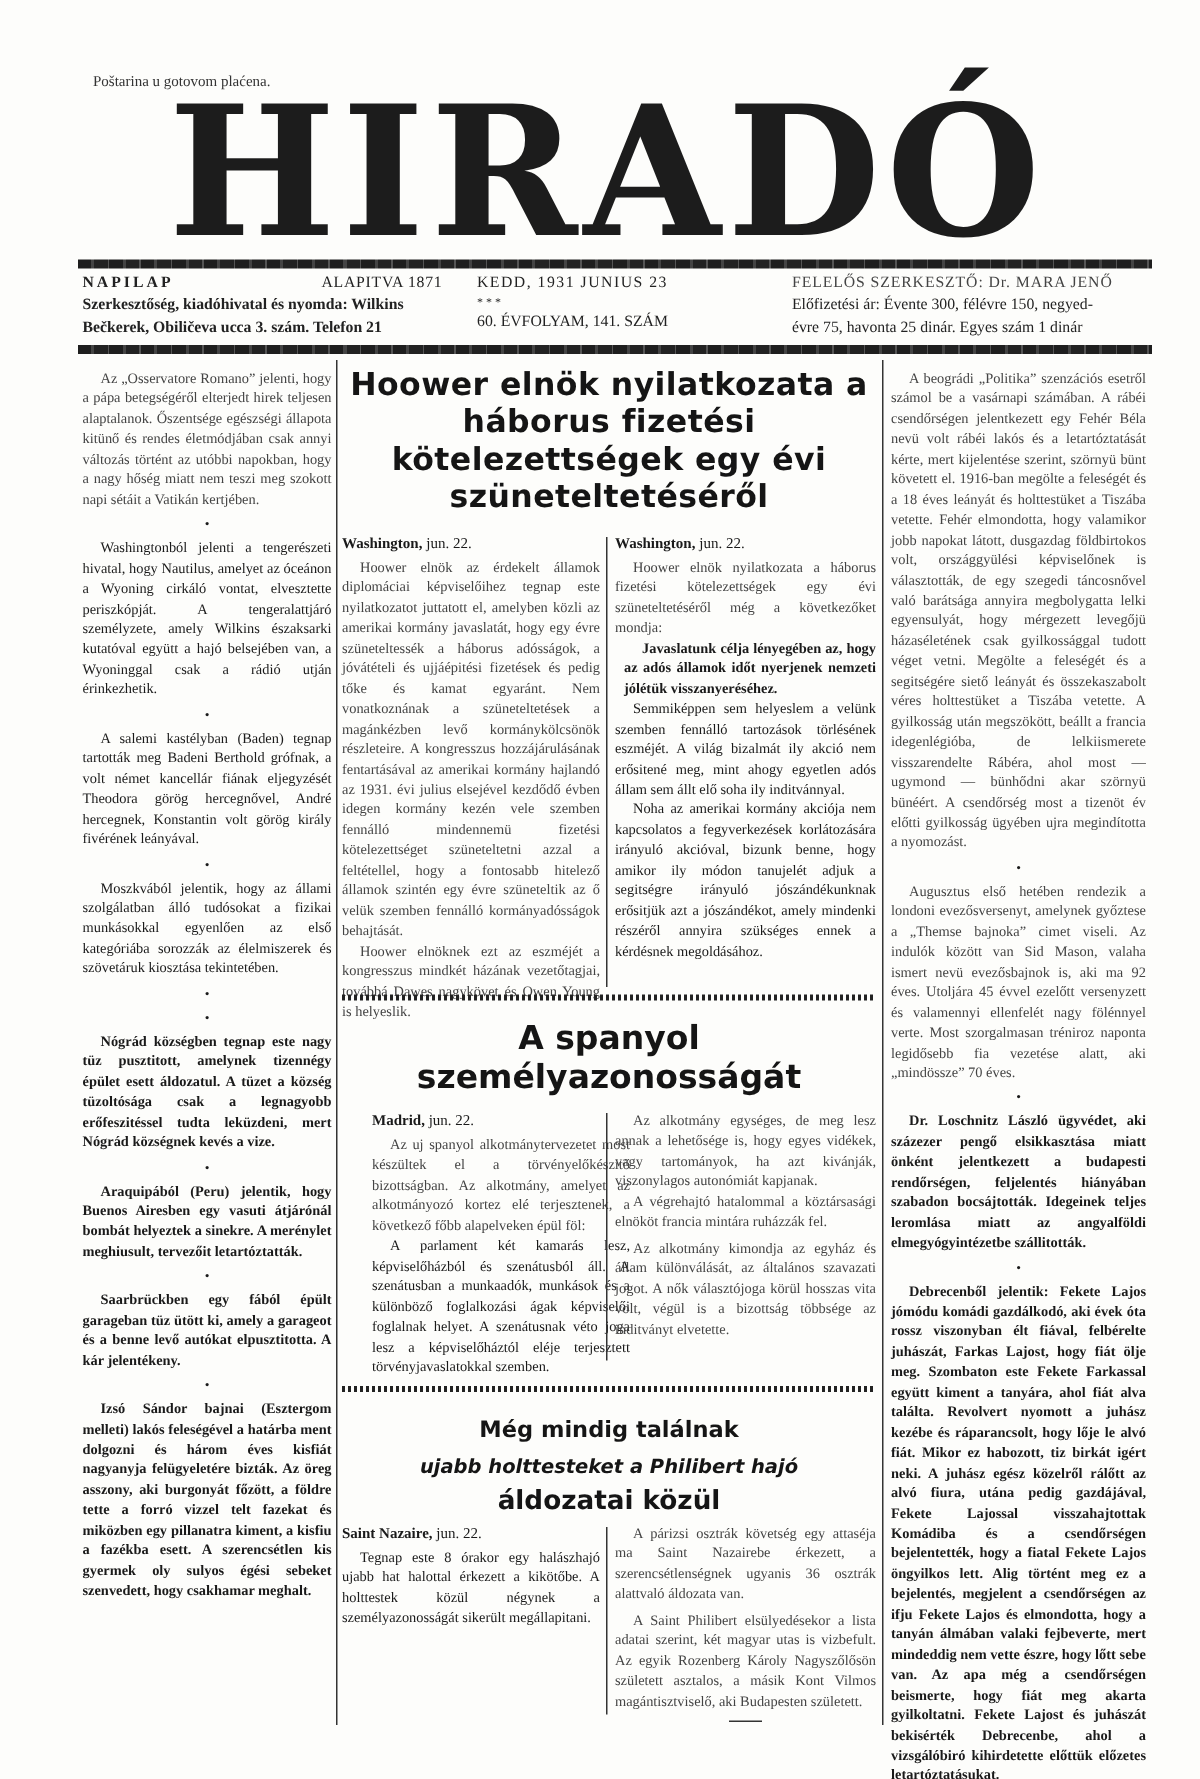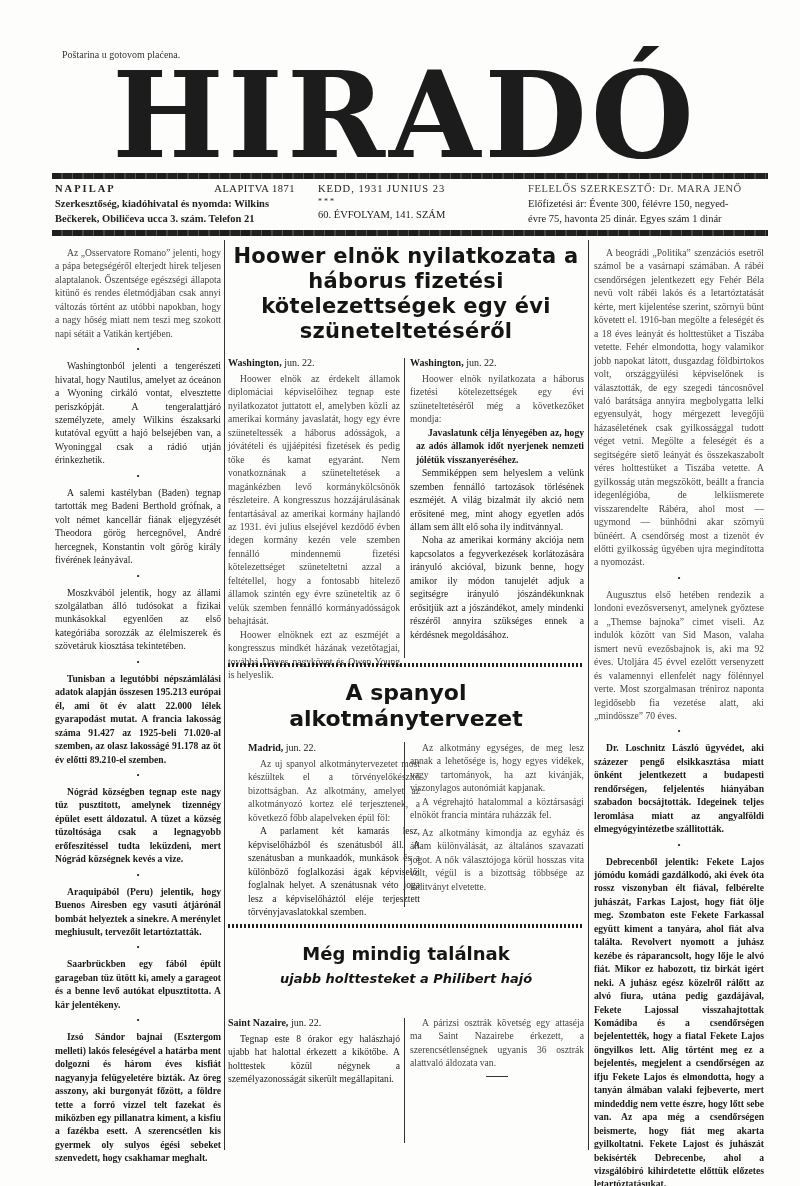--- a/index.html
+++ b/index.html
@@ -57,21 +57,20 @@
 
 <div class="abs col" style="left:55px; top:246px; width:166px;">
   <p class="faint">Az „Osservatore Romano” jelenti, hogy a pápa betegségéről elterjedt hirek teljesen alaptalanok. Őszentsége egészségi állapota kitünő és rendes életmódjában csak annyi változás történt az utóbbi napokban, hogy a nagy hőség miatt nem teszi meg szokott napi sétáit a Vatikán kertjében.</p>
   <div class="dot">•</div>
   <p>Washingtonból jelenti a tengerészeti hivatal, hogy Nautilus, amelyet az óceánon a Wyoning cirkáló vontat, elvesztette periszkópját. A tengeralattjáró személyzete, amely Wilkins északsarki kutatóval együtt a hajó belsejében van, a Wyoninggal csak a rádió utján érinkezhetik.</p>
   <div class="dot">•</div>
   <p>A salemi kastélyban (Baden) tegnap tartották meg Badeni Berthold grófnak, a volt német kancellár fiának eljegyzését Theodora görög hercegnővel, André hercegnek, Konstantin volt görög király fivérének leányával.</p>
   <div class="dot">•</div>
   <p>Moszkvából jelentik, hogy az állami szolgálatban álló tudósokat a fizikai munkásokkal egyenlően az első kategóriába sorozzák az élelmiszerek és szövetáruk kiosztása tekintetében.</p>
   <div class="dot">•</div>
-  <p class="bold">Tunisban a legutóbbi népszámlálási adatok alapján összesen 195.213 európai él, ami öt év alatt 22.000 lélek gyarapodást mutat. A francia lakosság száma 91.427 az 1925-beli 71.020-al szemben, az olasz lakosságé 91.178 az öt év előtti 89.210-el szemben.</p>
   <div class="dot">•</div>
   <p class="bold">Nógrád községben tegnap este nagy tüz pusztitott, amelynek tizennégy épület esett áldozatul. A tüzet a község tüzoltósága csak a legnagyobb erőfeszitéssel tudta leküzdeni, mert Nógrád községnek kevés a vize.</p>
   <div class="dot">•</div>
   <p class="bold">Araquipából (Peru) jelentik, hogy Buenos Airesben egy vasuti átjárónál bombát helyeztek a sinekre. A merénylet meghiusult, tervezőit letartóztatták.</p>
   <div class="dot">•</div>
   <p class="bold">Saarbrückben egy fából épült garageban tüz ütött ki, amely a garageot és a benne levő autókat elpusztitotta. A kár jelentékeny.</p>
   <div class="dot">•</div>
   <p class="bold">Izsó Sándor bajnai (Esztergom melleti) lakós feleségével a határba ment dolgozni és három éves kisfiát nagyanyja felügyeletére bizták. Az öreg asszony, aki burgonyát főzött, a földre tette a forró vizzel telt fazekat és miközben egy pillanatra kiment, a kisfiu a fazékba esett. A szerencsétlen kis gyermek oly sulyos égési sebeket szenvedett, hogy csakhamar meghalt.</p>
 </div>
 
@@ -88,47 +87,49 @@
   <p class="faint">Hoower elnök nyilatkozata a háborus fizetési kötelezettségek egy évi szüneteltetéséről még a következőket mondja:</p>
   <p class="bold" style="margin-left:6px;">Javaslatunk célja lényegében az, hogy az adós államok időt nyerjenek nemzeti jólétük visszanyeréséhez.</p>
   <p style="margin-left:0;">Semmiképpen sem helyeslem a velünk szemben fennálló tartozások törlésének eszméjét. A világ bizalmát ily akció nem erősitené meg, mint ahogy egyetlen adós állam sem állt elő soha ily inditvánnyal.</p>
   <p>Noha az amerikai kormány akciója nem kapcsolatos a fegyverkezések korlátozására irányuló akcióval, bizunk benne, hogy amikor ily módon tanujelét adjuk a segitségre irányuló jószándékunknak erősitjük azt a jószándékot, amely mindenki részéről annyira szükséges ennek a kérdésnek megoldásához.</p>
 </div>
 
 <div class="abs dotrule" style="left:228px; top:663px; width:356px;"></div>
 
 <div class="abs headline" style="left:228px; top:680px; width:356px; font-size:22px; line-height:26px;">
   <div>A spanyol</div>
-  <div>alkotmánytervezet</div>
+  <div>személyazonosságát</div>
 </div>
 <div class="abs col" style="left:228px; top:741px; width:172px;margin-left:20px;">
   <div class="dateline"><b>Madrid,</b> <span>jun. 22.</span></div>
   <p class="faint">Az uj spanyol alkotmánytervezetet most készültek el a törvényelőkészitő bizottságban. Az alkotmány, amelyet az alkotmányozó kortez elé terjesztenek, a következő főbb alapelveken épül föl:</p>
   <p>A parlament két kamarás lesz, képviselőházból és szenátusból áll. A szenátusban a munkaadók, munkások és a különböző foglalkozási ágak képviselői foglalnak helyet. A szenátusnak véto joga lesz a képviselőháztól eléje terjesztett törvényjavaslatokkal szemben.</p>
 </div>
 <div class="abs vline" style="left:404px; top:742px; height:165px;"></div>
 <div class="abs col" style="left:410px; top:741px; width:174px;">
   <p class="faint">Az alkotmány egységes, de meg lesz annak a lehetősége is, hogy egyes vidékek, vagy tartományok, ha azt kivánják, viszonylagos autonómiát kapjanak.</p>
   <p class="faint">A végrehajtó hatalommal a köztársasági elnököt francia mintára ruházzák fel.</p>
   <p class="faint" style="margin-top:4px;">Az alkotmány kimondja az egyház és állam különválását, az általános szavazati jogot. A nők választójoga körül hosszas vita volt, végül is a bizottság többsége az inditványt elvetette.</p>
 </div>
 
 <div class="abs dotrule" style="left:228px; top:924px; width:356px;"></div>
 
 <div class="abs headline" style="left:228px; top:940px; width:356px;">
-  <div style="font-size:18px; line-height:27px;">Még mindig találnak</div>
+  <div style="font-size:15px; line-height:27px;">Még mindig találnak</div>
   <div style="font-size:13px; line-height:23px;font-style:italic;">ujabb holttesteket a Philibert hajó</div>
+  <div style="font-size:17.5px; line-height:23px;">áldozatai közül</div>
 </div>
 <div class="abs col" style="left:228px; top:1016px; width:172px;">
   <div class="dateline"><b>Saint Nazaire,</b> <span>jun. 22.</span></div>
   <p>Tegnap este 8 órakor egy halászhajó ujabb hat halottal érkezett a kikötőbe. A holttestek közül négynek a személyazonosságát sikerült megállapitani.</p>
 </div>
 <div class="abs vline" style="left:404px; top:1018px; height:125px;"></div>
 <div class="abs col" style="left:410px; top:1016px; width:174px;">
   <p class="faint">A párizsi osztrák követség egy attaséja ma Saint Nazairebe érkezett, a szerencsétlenségnek ugyanis 36 osztrák alattvaló áldozata van.</p>
+  <p class="faint" style="margin-top:4px;">A Saint Philibert elsülyedésekor a lista adatai szerint, két magyar utas is vizbefult. Az egyik Rozenberg Károly Nagyszőlősön született asztalos, a másik Kont Vilmos magántisztviselő, aki Budapesten született.</p>
   <div class="short-rule" style="margin:6px auto 0;"></div>
 </div>
 
 <div class="abs col" style="left:594px; top:246px; width:170px;">
   <p class="faint">A beográdi „Politika” szenzációs esetről számol be a vasárnapi számában. A rábéi csendőrségen jelentkezett egy Fehér Béla nevü volt rábéi lakós és a letartóztatását kérte, mert kijelentése szerint, szörnyü bünt követett el. 1916-ban megölte a feleségét és a 18 éves leányát és holttestüket a Tiszába vetette. Fehér elmondotta, hogy valamikor jobb napokat látott, dusgazdag földbirtokos volt, országgyülési képviselőnek is választották, de egy szegedi táncosnővel való barátsága annyira megbolygatta lelki egyensulyát, hogy mérgezett levegőjü házaséletének csak gyilkossággal tudott véget vetni. Megölte a feleségét és a segitségére siető leányát és összekaszabolt véres holttestüket a Tiszába vetette. A gyilkosság után megszökött, beállt a francia idegenlégióba, de lelkiismerete visszarendelte Rábéra, ahol most — ugymond — bünhődni akar szörnyü bünéért. A csendőrség most a tizenöt év előtti gyilkosság ügyében ujra megindította a nyomozást.</p>
   <div class="dot">•</div>
   <p class="faint">Augusztus első hetében rendezik a londoni evezősversenyt, amelynek győztese a „Themse bajnoka” cimet viseli. Az indulók között van Sid Mason, valaha ismert nevü evezősbajnok is, aki ma 92 éves. Utoljára 45 évvel ezelőtt versenyzett és valamennyi ellenfelét nagy fölénnyel verte. Most szorgalmasan tréniroz naponta legidősebb fia vezetése alatt, aki „mindössze” 70 éves.</p>
   <div class="dot">•</div>
   <p class="bold">Dr. Loschnitz László ügyvédet, aki százezer pengő elsikkasztása miatt önként jelentkezett a budapesti rendőrségen, feljelentés hiányában szabadon bocsájtották. Idegeinek teljes leromlása miatt az angyalföldi elmegyógyintézetbe szállitották.</p>
   <div class="dot">•</div>

